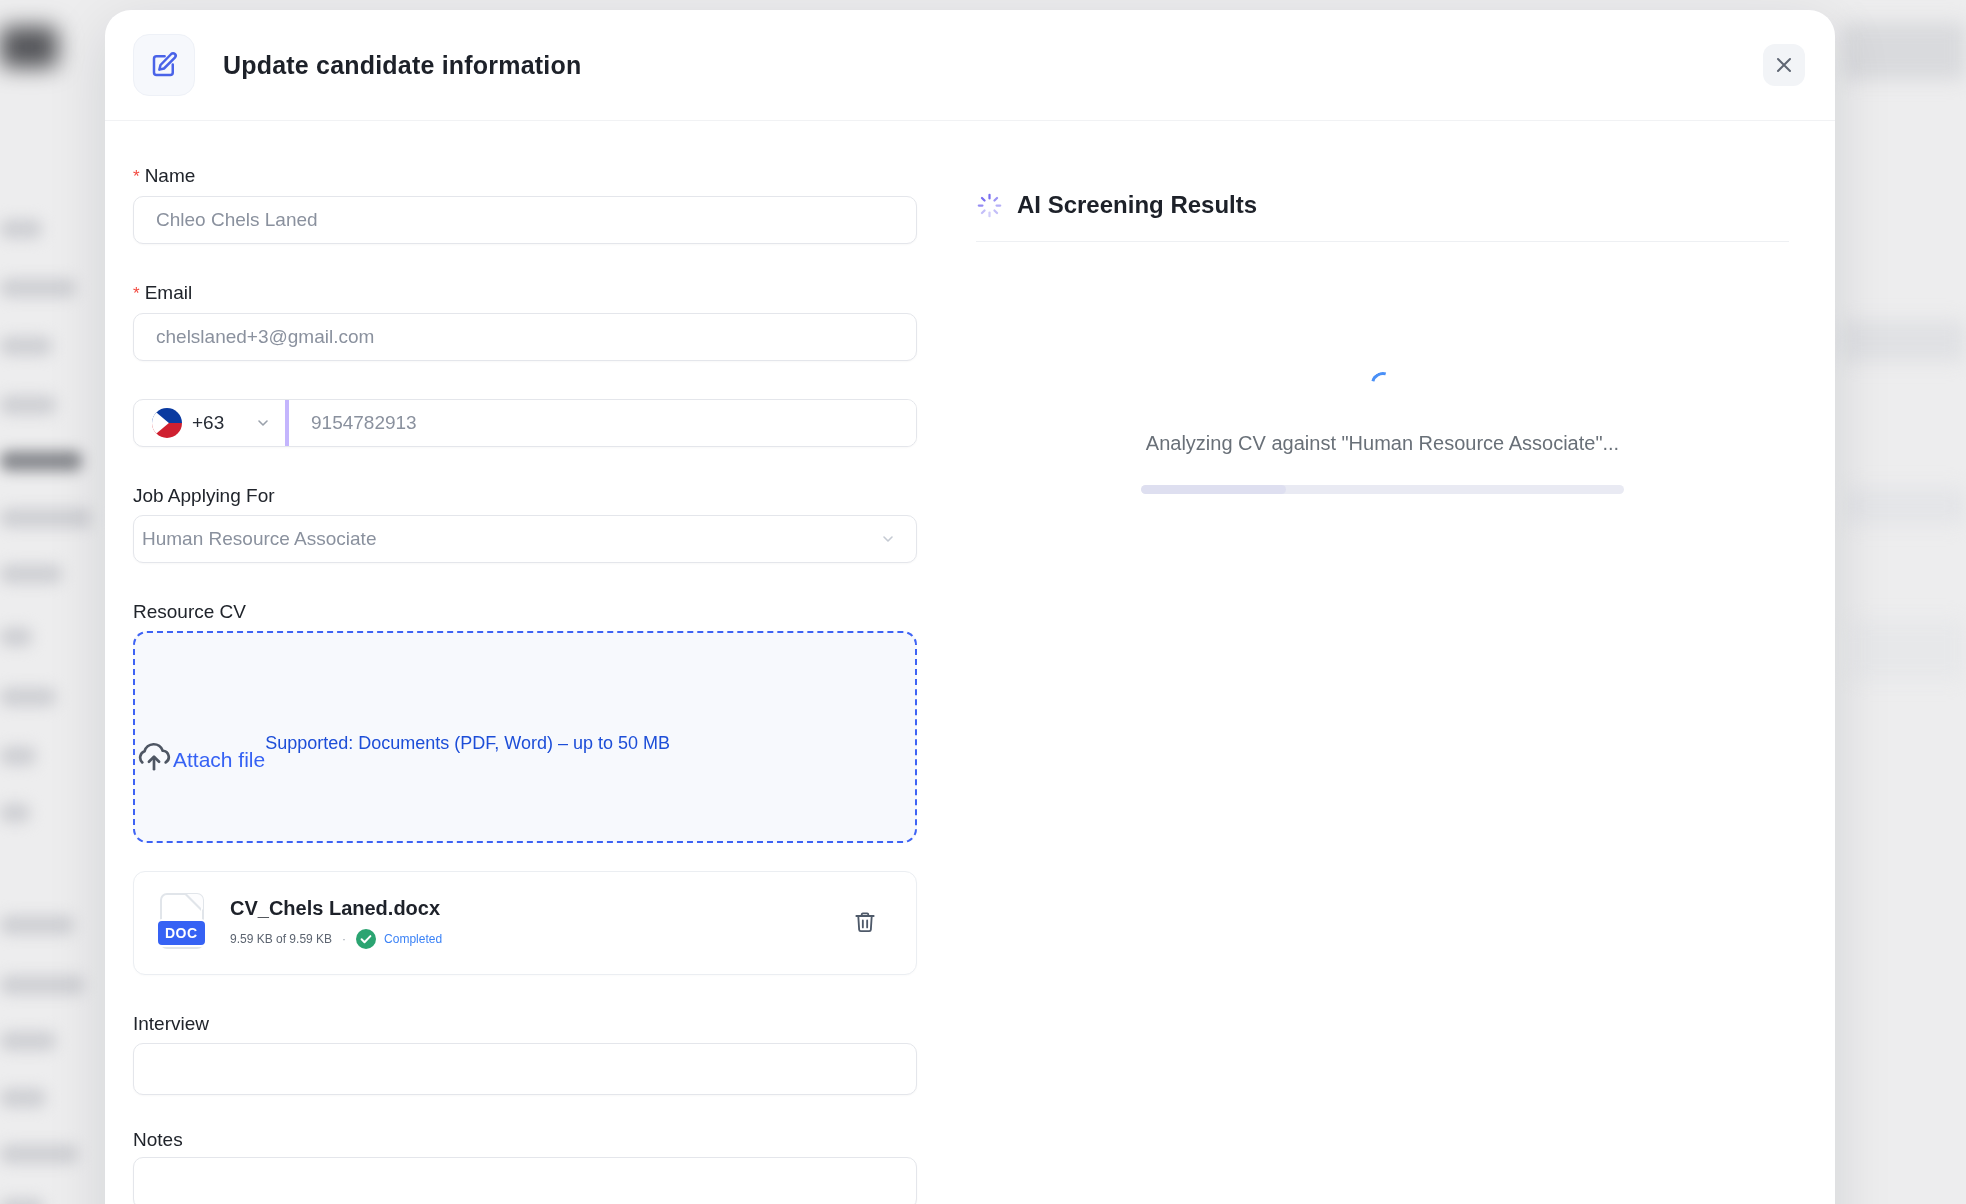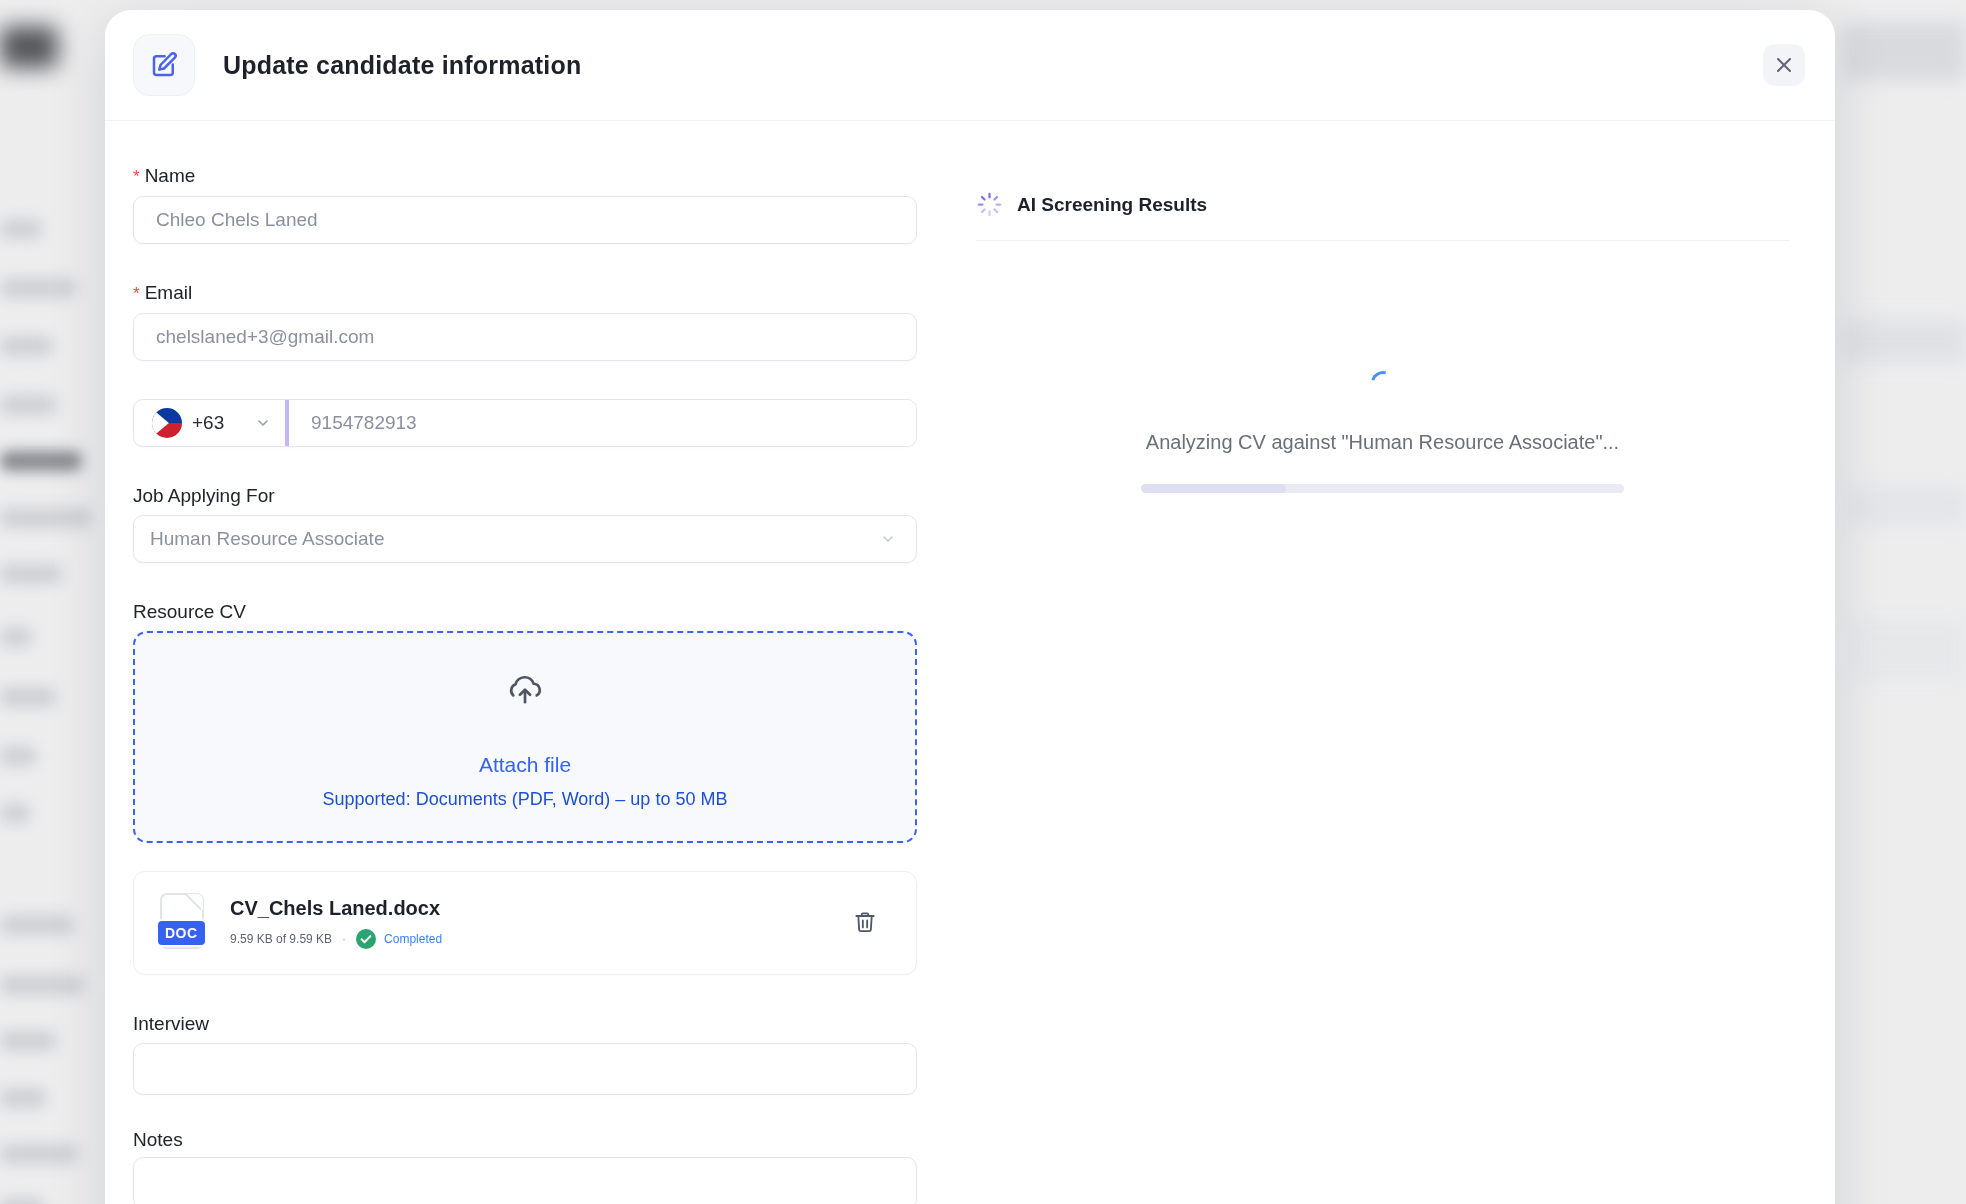--- a/index.html
+++ b/index.html
@@ -94,31 +94,31 @@
   .chev { width: 16px; height: 16px; }
   .phone-input {
     border: none; flex: 1; font-size: 19px; color: #8a919e;
     padding: 0 22px; outline: none; font-family: inherit;
   }
 
   
   .select-box {
     height: 48px; border: 1px solid #e4e6eb; border-radius: 10px;
     background: #fff; display: flex; align-items: center;
-    padding: 0 20px 0 16px; cursor: pointer;
+    padding: 0 20px 0 8px; cursor: pointer;
     box-shadow: 0 1px 2px rgba(16,24,40,.03);
   }
   .select-value { font-size: 19px; color: #8a919e; flex: 1; }
 
   
   .upload-box {
     height: 212px;
     border: 2px dashed #3e63f4; border-radius: 14px;
     background: #f7f9fd;
-    display: flex; flex-direction: column; align-items: center;
+    display: flex; align-items: center;
     cursor: pointer;
   }
   .upload-box .cloud { margin-top: 36px; width: 38px; height: 38px; color: #4e5663; }
   .attach-label { margin-top: 46px; font-size: 21px; font-weight: 500; color: #3662f4; }
   .supported-text { margin-top: 12px; font-size: 18px; color: #1d4ed8; }
 
   
   .file-card {
     margin-top: 28px; height: 104px;
     border: 1px solid #ebeef2; border-radius: 12px; background: #fff;
@@ -151,21 +151,21 @@
   .file-status { color: #3b82f6; }
   .trash-btn { background: none; border: none; cursor: pointer; padding: 4px; }
   .trash-btn svg { width: 26px; height: 26px; color: #4e5969; }
 
   .tall-input { height: 52px; }
 
   
   .screen-col { width: 813px; margin-left: 59px; margin-top: 70px; flex: 0 0 auto; }
   .screen-header { display: flex; align-items: center; padding-bottom: 22px; border-bottom: 1px solid #eef0f3; }
   .sparkle { width: 27px; height: 27px; margin-right: 14px; }
-  .screen-title { font-size: 19px; font-weight: 700; color: #1d2129; }
+  .screen-title { font-size: 24px; font-weight: 700; color: #1d2129; }
 
   .loading-wrap { margin-top: 130px; display: flex; flex-direction: column; align-items: center; }
   .spinner {
     width: 24px; height: 24px; border-radius: 50%;
     border: 3px solid transparent; border-top-color: #4a90f7;
     animation: spin 1s linear infinite;
     transform: rotate(-30deg);
   }
   @keyframes spin { to { transform: rotate(330deg); } }
   .loading-text { margin-top: 36px; font-size: 20px; color: #697078; }

